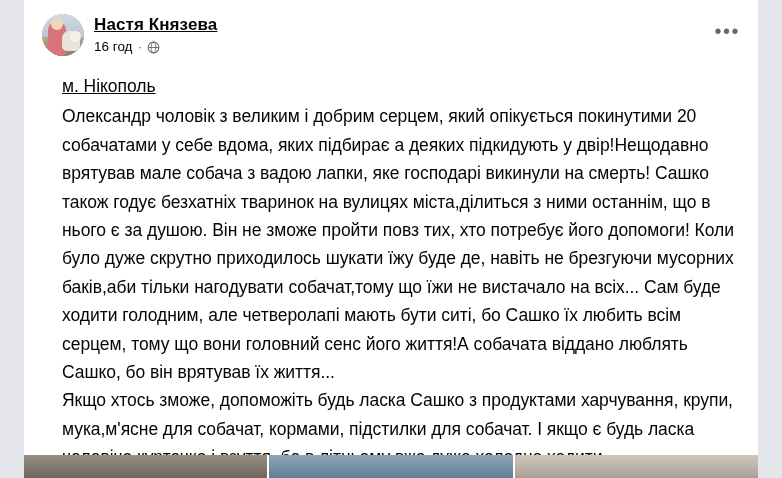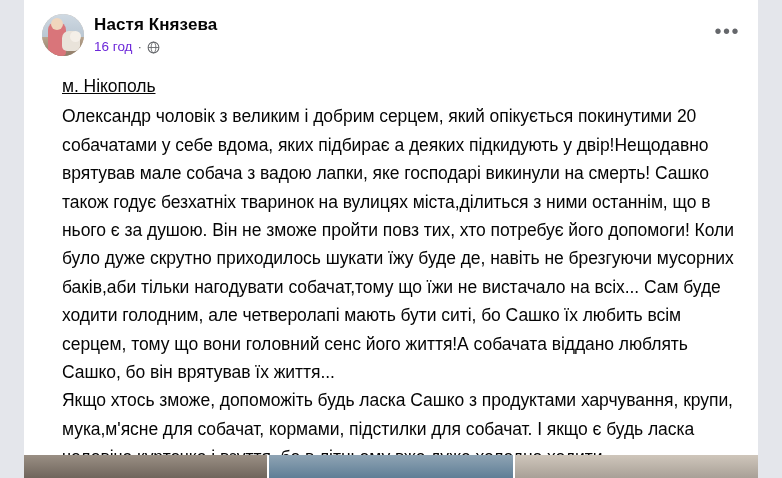--- a/index.html
+++ b/index.html
@@ -81,30 +81,31 @@
   .header-text {
     margin-left: 10px;
     padding-top: 1px;
   }
   .author-name {
     font-size: 17px;
     font-weight: bold;
     color: #050505;
     line-height: 20px;
     letter-spacing: .1px;
+    text-decoration: underline;
   }
   .meta-row {
     display: flex;
     align-items: center;
     margin-top: 4px;
     color: #65676b;
     font-size: 13.5px;
   }
   .meta-time {
-    color: #6d28d9;
+    color: #000000;
   }
   .meta-dot {
     margin: 0 5px;
     color: #65676b;
     font-size: 13.5px;
   }
   .globe-icon {
     display: inline-block;
     width: 13px;
     height: 13px;

